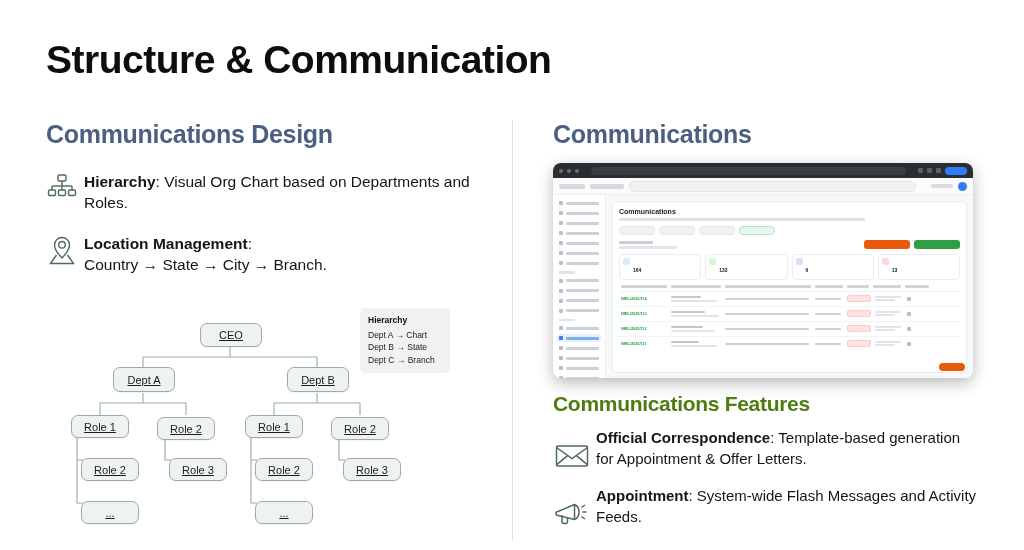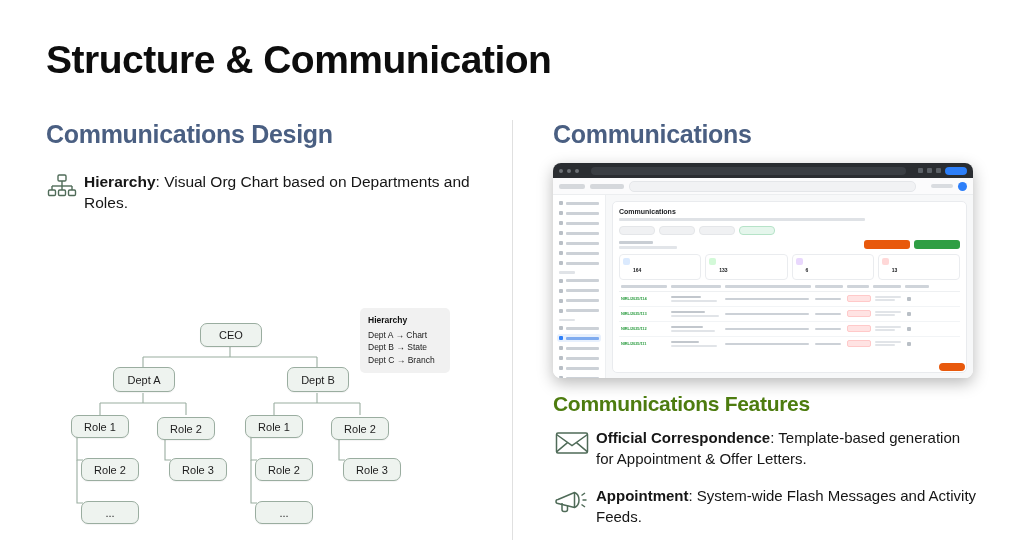--- a/index.html
+++ b/index.html
@@ -42,20 +42,21 @@
 
   
   .orgwrap{position:absolute;left:55px;top:305px;width:420px;height:240px;}
   .node{
     position:absolute;
     background:#eef3ef;border:1px solid #9aada0;border-radius:7px;
     font-size:11px;color:#1d1d1d;
     display:flex;align-items:center;justify-content:center;
     box-sizing:border-box;
     box-shadow:0 1px 1px rgba(0,0,0,.05);
+    text-decoration:underline;
   }
   .legend{
     position:absolute;left:305px;top:3px;width:90px;
     background:#f1f1f1;border-radius:5px;padding:7px 8px;
     box-sizing:border-box;
   }
   .legend .lg-title{font-size:8.5px;font-weight:bold;color:#111;margin-bottom:4px;}
   .legend .lg-row{font-size:8.5px;color:#222;line-height:1.45;}
   svg.orglines{position:absolute;left:0;top:0;width:420px;height:240px;}
 
@@ -117,21 +118,21 @@
   .tl2{height:2px;border-radius:1px;background:#e1e4e8;}
   .badge{height:5px;width:22px;border-radius:2px;background:#ffe3e3;border:1px solid #ffc9c9;}
   .fab{position:absolute;right:8px;bottom:7px;height:8px;width:26px;border-radius:4px;background:#e8590c;}
 
   
   .feat-title{
     position:absolute;left:553px;top:392px;
     font-size:21px;font-weight:bold;color:#4d7c0f;letter-spacing:-0.3px;
   }
   .features{position:absolute;left:548px;top:428px;width:430px;}
-  .feature{display:flex;align-items:flex-start;margin-bottom:17px;}
+  .feature{display:flex;align-items:flex-end;margin-bottom:17px;}
   .feature .ico{width:48px;flex:0 0 48px;display:flex;justify-content:center;padding-top:2px;}
   .feature .txt{font-size:15px;line-height:1.38;color:#161616;}
   .feature .txt b{font-weight:bold;}
 </style>
 </head>
 <body>
 
 <div class="slide">
 
   <div class="main-title">Structure &amp; Communication</div>
@@ -152,20 +153,30 @@
           <line x1="15" y1="14" x2="15" y2="18"></line>
           <line x1="25" y1="14" x2="25" y2="18"></line>
           <rect x="1.5" y="18" width="7" height="5.5" rx="1.2"></rect>
           <rect x="11.5" y="18" width="7" height="5.5" rx="1.2"></rect>
           <rect x="21.5" y="18" width="7" height="5.5" rx="1.2"></rect>
         </svg>
       </span>
       <span class="txt"><b>Hierarchy</b><span>: Visual Org Chart based on Departments and Roles.</span></span>
     </div>
 
+    <div class="bullet">
+      <span class="ico">
+        <svg width="30" height="32" viewBox="0 0 30 32" fill="none" stroke="#4f6b58" stroke-width="1.4">
+          <path d="M15 3.5c-4.2 0-7.5 3.3-7.5 7.4 0 5.4 7.5 13 7.5 13s7.5-7.6 7.5-13c0-4.1-3.3-7.4-7.5-7.4z"></path>
+          <circle cx="15" cy="10.8" r="3.3"></circle>
+          <path d="M9.5 21 3.5 29.5h23L20.5 21"></path>
+        </svg>
+      </span>
+      <span class="txt"><b>Location Management</b><span>:</span><br><span>Country → State → City → Branch.</span></span>
+    </div>
 
   </div>
 
   <div class="orgwrap">
     <svg class="orglines" viewBox="0 0 420 240">
       <g stroke="#9aada0" stroke-width="1.1" fill="none">
 
         <line x1="175" y1="42" x2="175" y2="52"></line>
         <line x1="88" y1="52" x2="262" y2="52"></line>
         <line x1="88" y1="52" x2="88" y2="62"></line>

